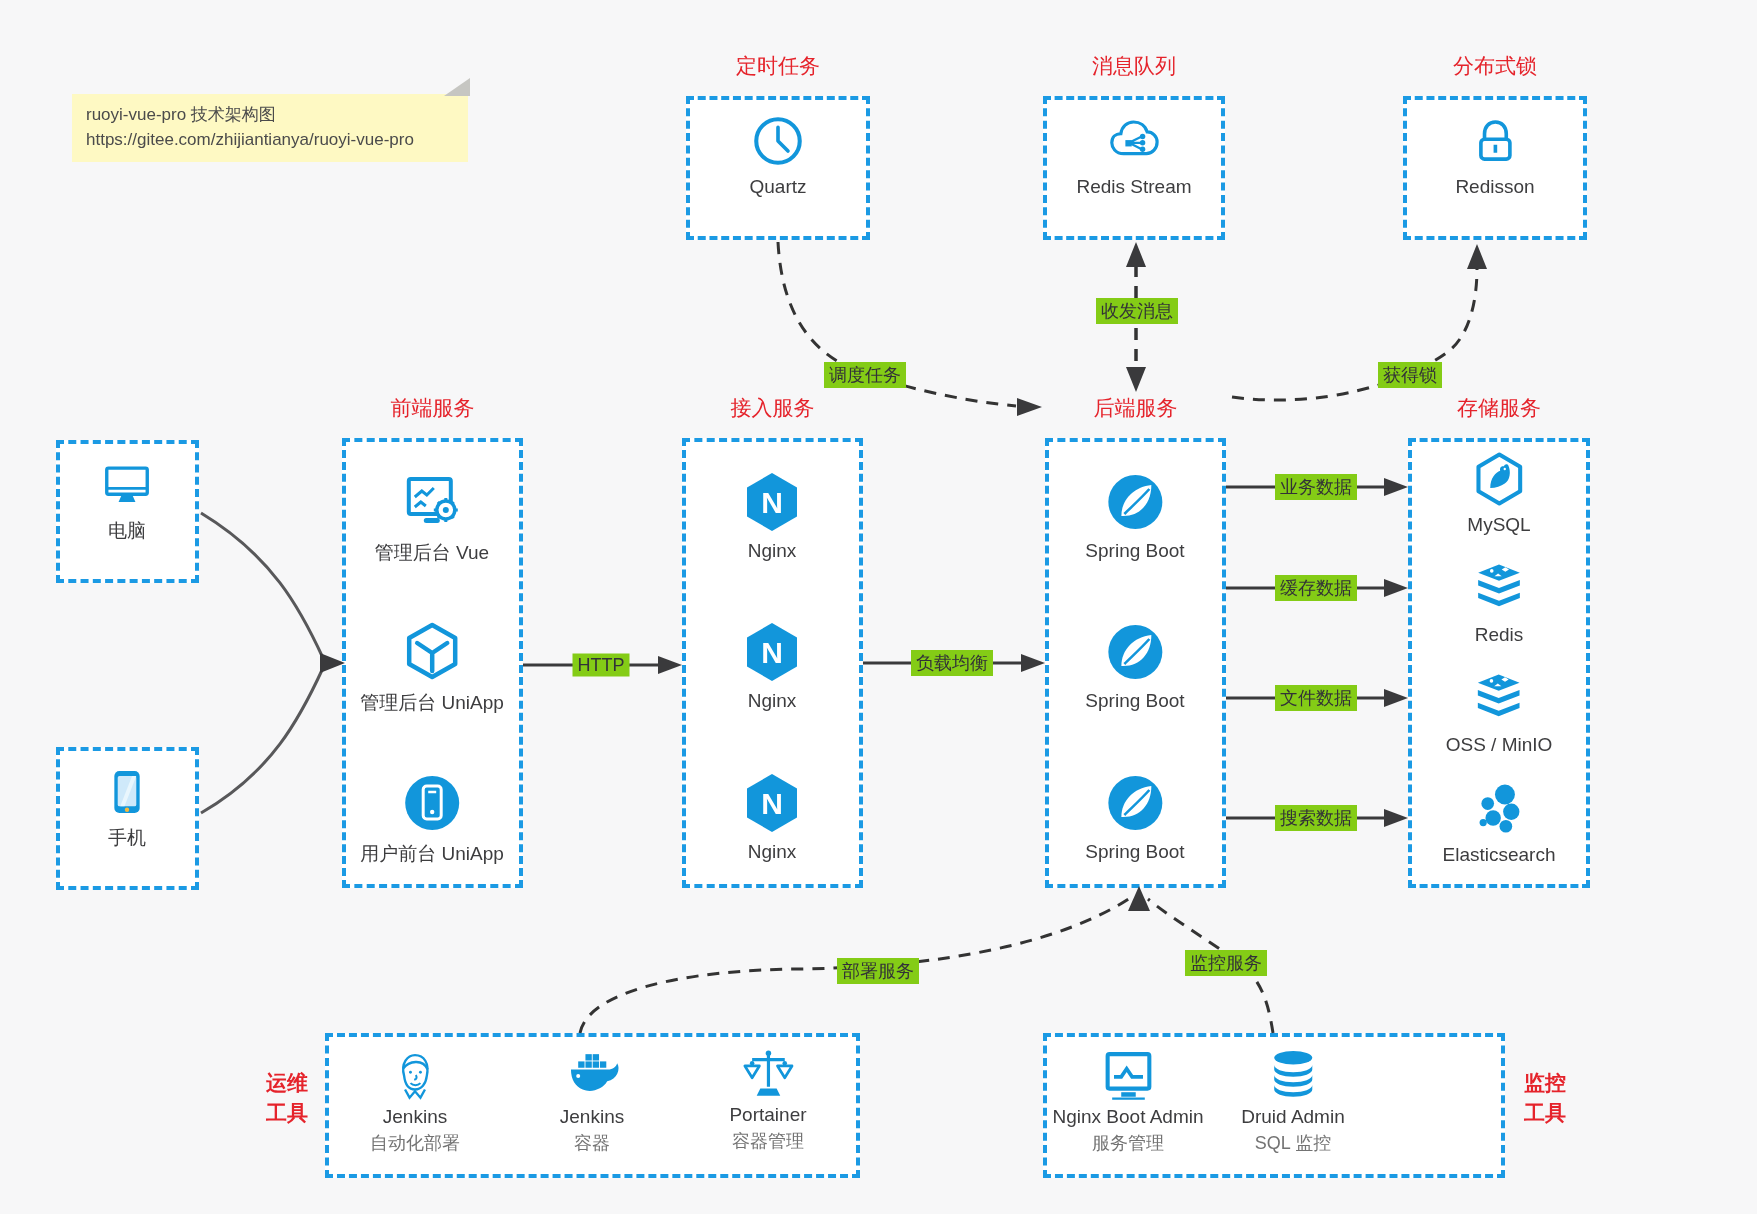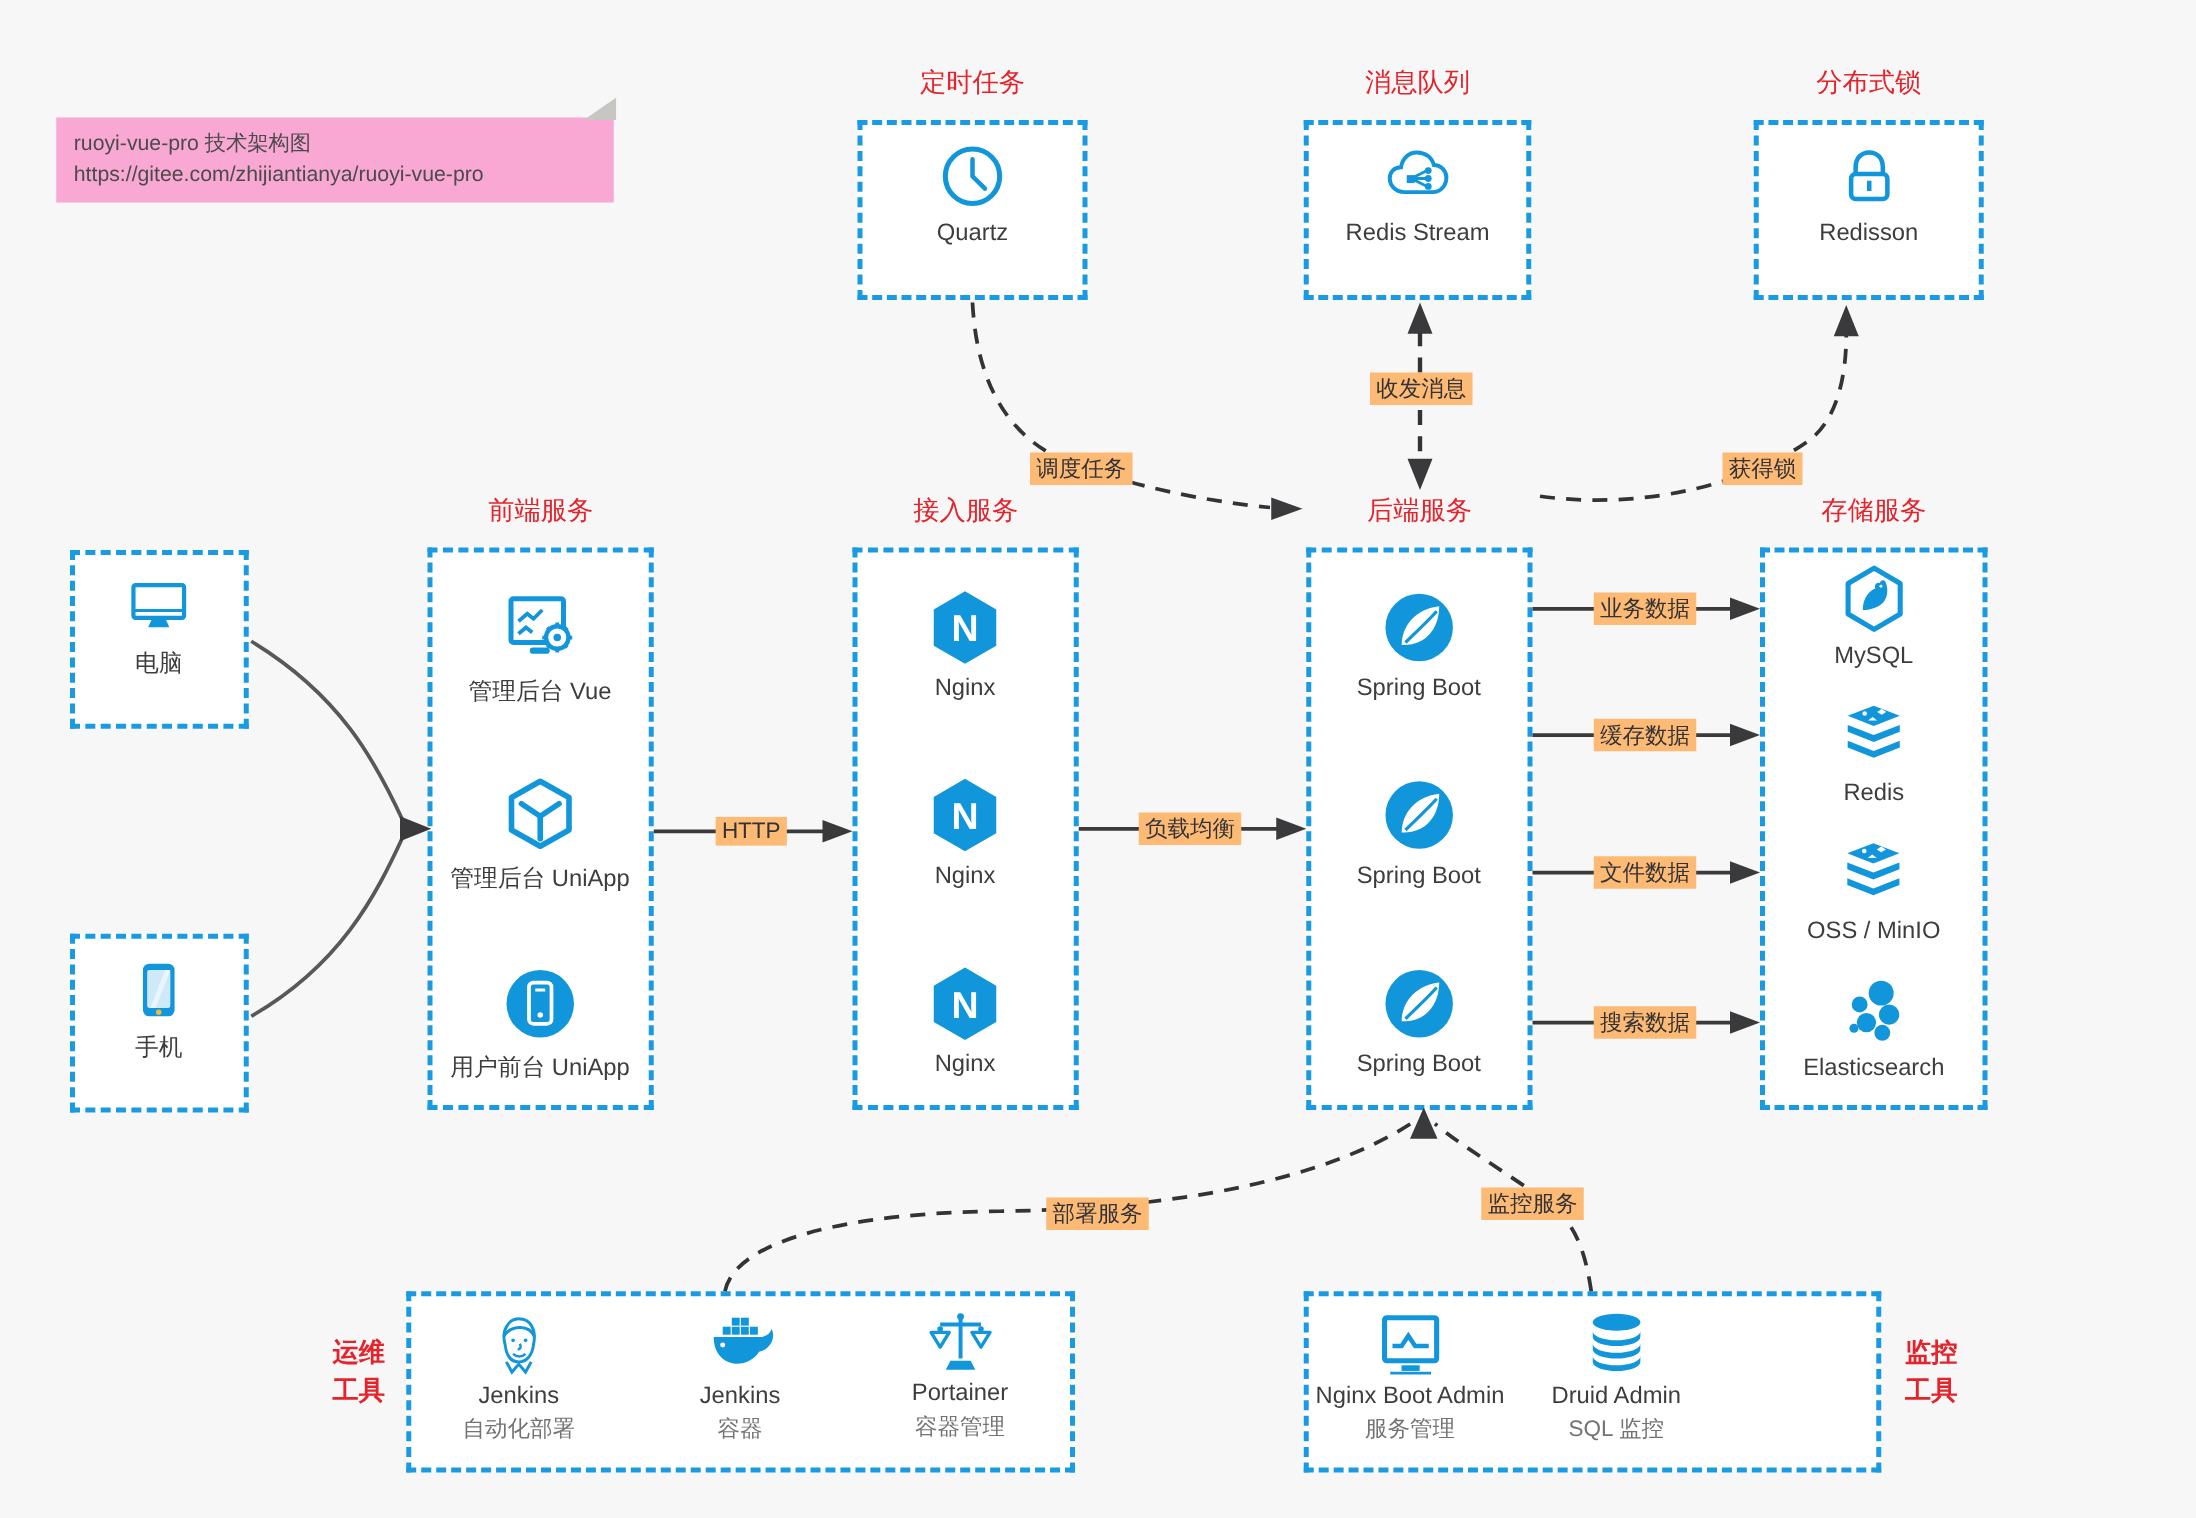--- a/index.html
+++ b/index.html
@@ -1,35 +1,35 @@
 <!DOCTYPE html>
 <html><head>
 <meta charset="utf-8">
 <style>
   html,body{margin:0;padding:0;background:#f7f7f8;font-family:"Liberation Sans","DejaVu Sans",sans-serif;}
   #stage{position:relative;width:1757px;height:1214px;background:#f7f7f8;overflow:hidden;}
 
-  .note{position:absolute;left:45px;top:94px;width:446px;height:68px;background:#f9a8d4;
+  .note{position:absolute;left:72px;top:94px;width:396px;height:68px;background:#fef9c3;
         padding:8px 14px;box-sizing:border-box;font-size:17px;line-height:25px;color:#4b4b4b;}
   .note .fold{position:absolute;right:-2px;top:-16px;width:26px;height:18px;}
 
   .box{position:absolute;background:#fff;border:4px dashed #1b9ae4;box-sizing:border-box;}
 
   .sec-title{position:absolute;color:#e5232b;font-weight:normal;font-size:21px;text-align:center;white-space:nowrap;z-index:6;}
 
   .node{position:absolute;display:flex;flex-direction:column;align-items:center;transform:translateX(-50%);z-index:3;}
   .ic{width:64px;height:64px;display:block;}
   .ic-58{width:58px;height:58px;}
   .ic-54{width:54px;height:54px;}
   .nlabel{font-size:19px;color:#3d3d3f;margin-top:6px;white-space:nowrap;text-align:center;}
   .ndesc{font-size:18px;color:#737373;margin-top:3px;white-space:nowrap;text-align:left;}
 
   .wires{position:absolute;left:0;top:0;z-index:4;pointer-events:none;}
 
-  .edge-label{position:absolute;transform:translate(-50%,-50%);background:#fdba74;padding:1px 5px;
+  .edge-label{position:absolute;transform:translate(-50%,-50%);background:#84cc16;padding:1px 5px;
               font-size:18px;color:#323237;white-space:nowrap;z-index:5;}
 
   .side-title{position:absolute;color:#e5232b;font-weight:bold;font-size:21px;line-height:30px;
               text-align:center;width:62px;z-index:6;}
 </style>
 </head>
 <body>
 
 <svg style="position:absolute;width:0;height:0" aria-hidden="true">
   <defs>

